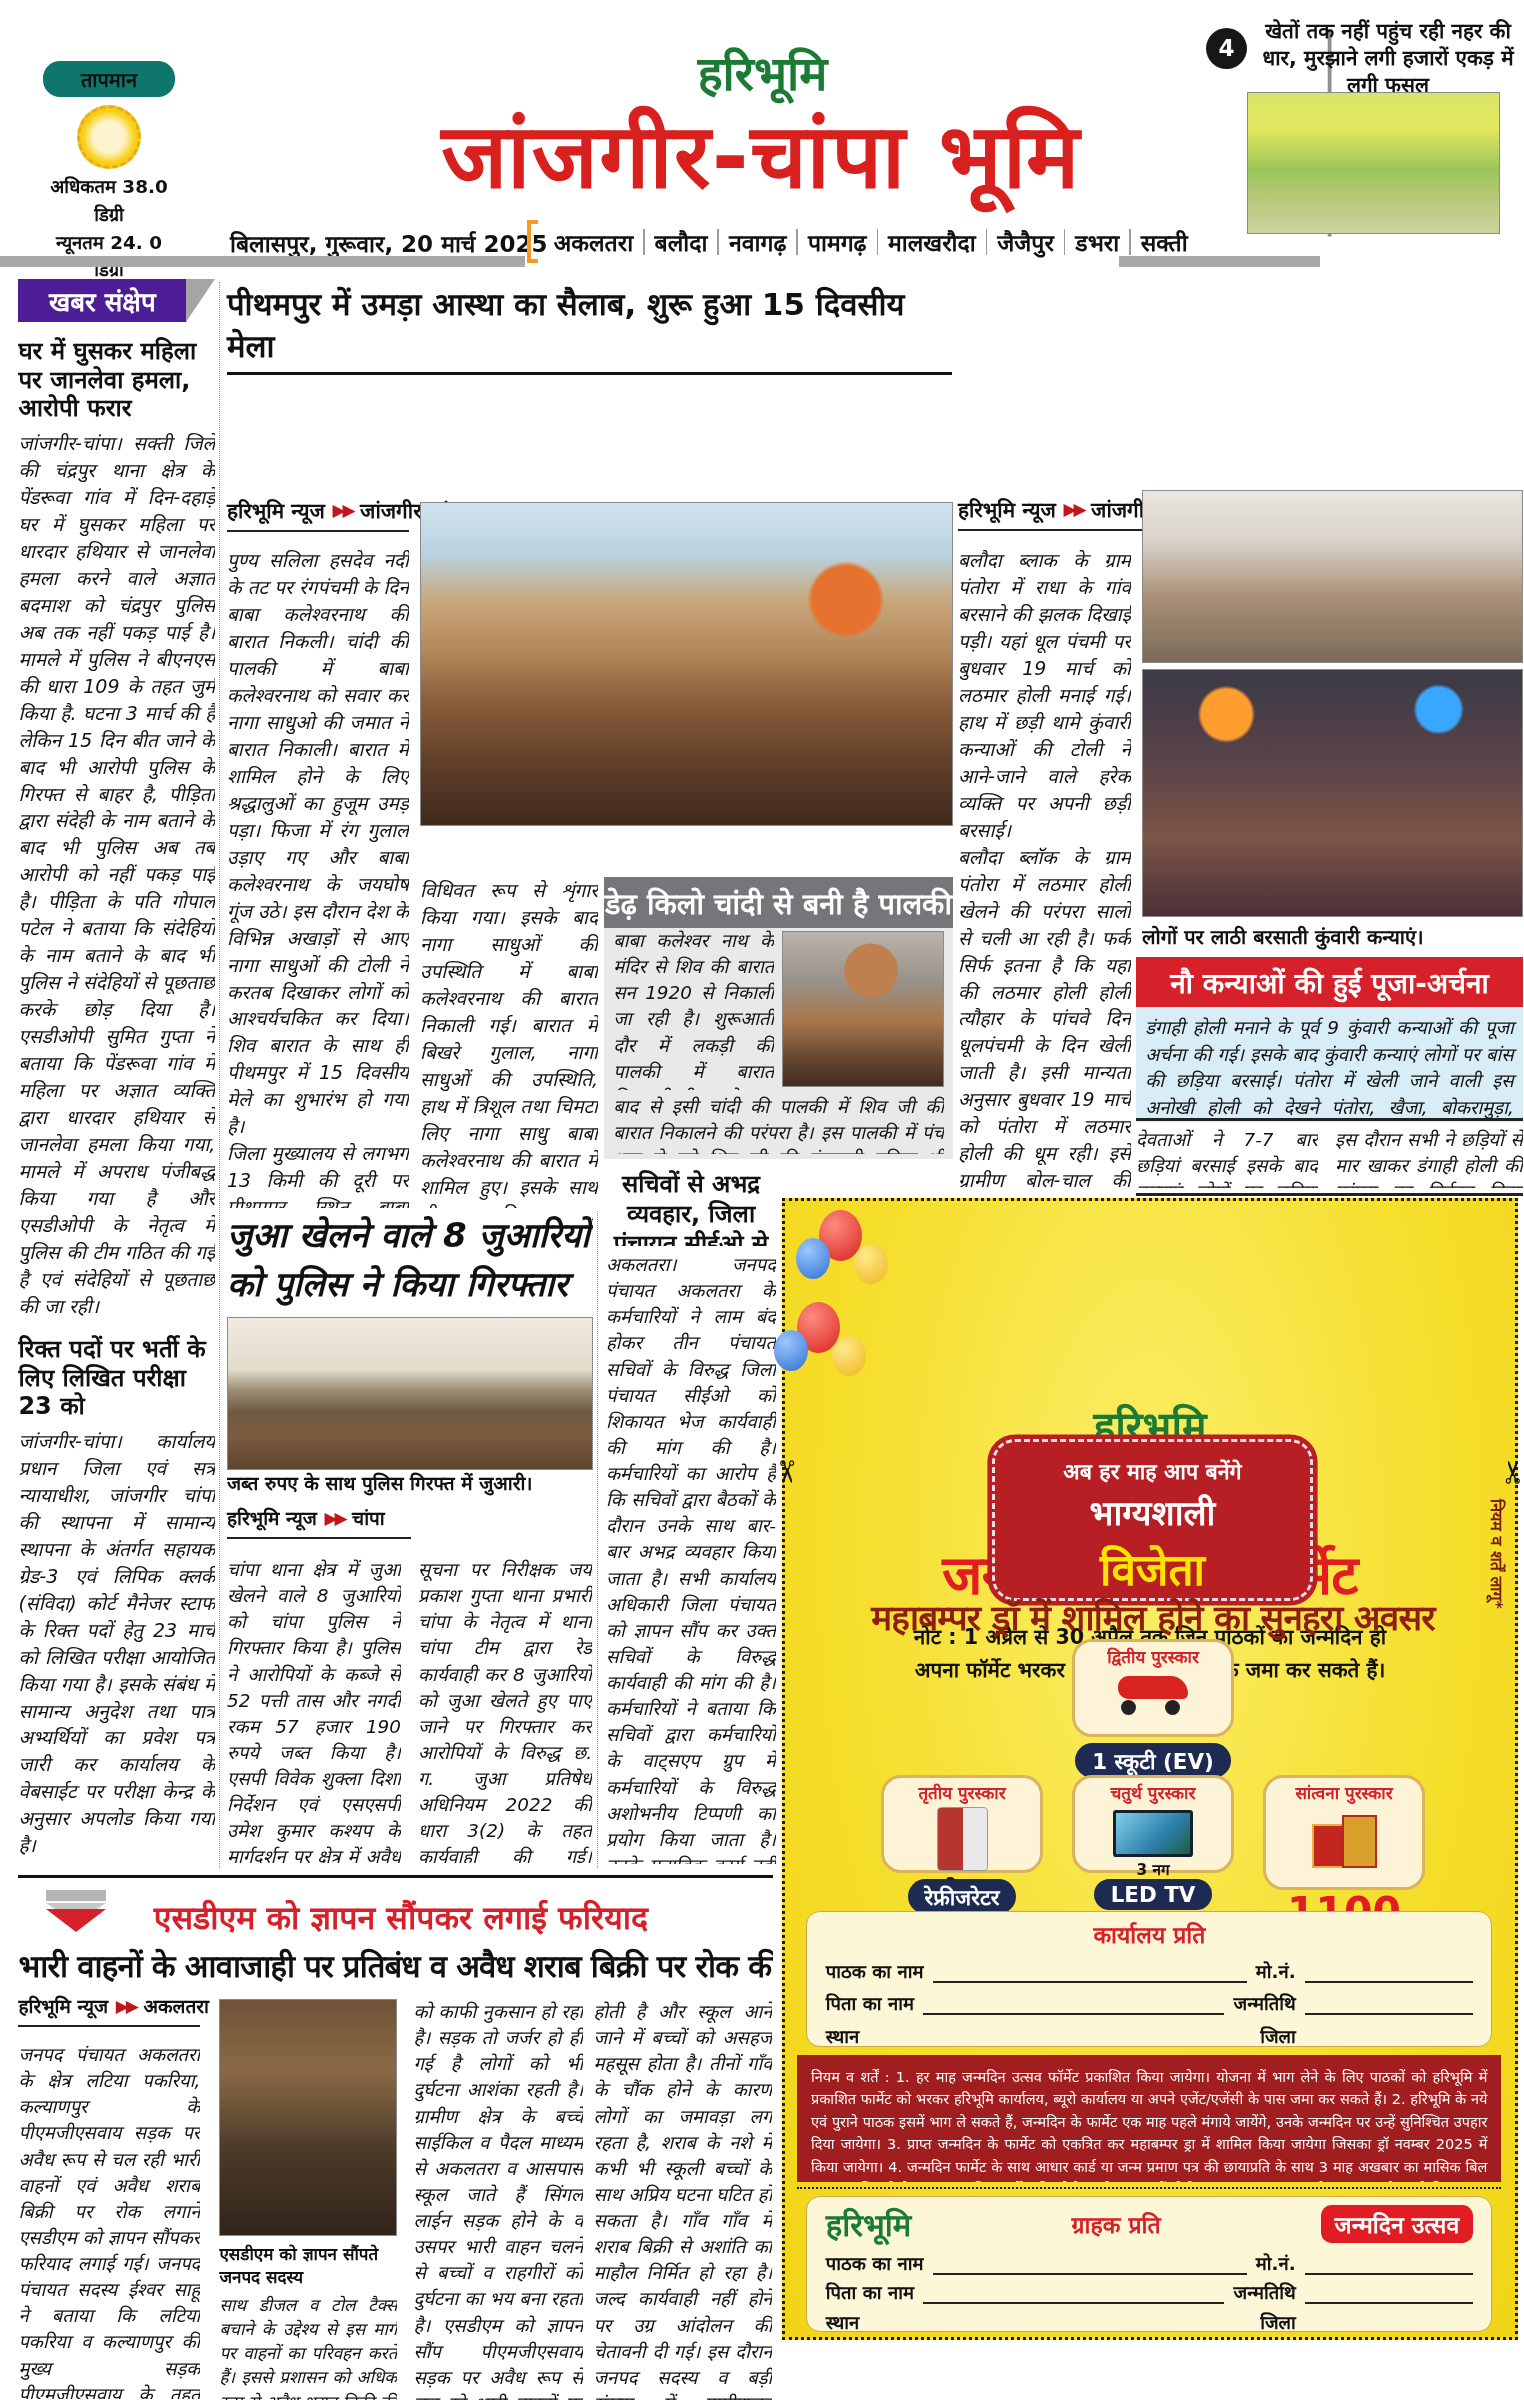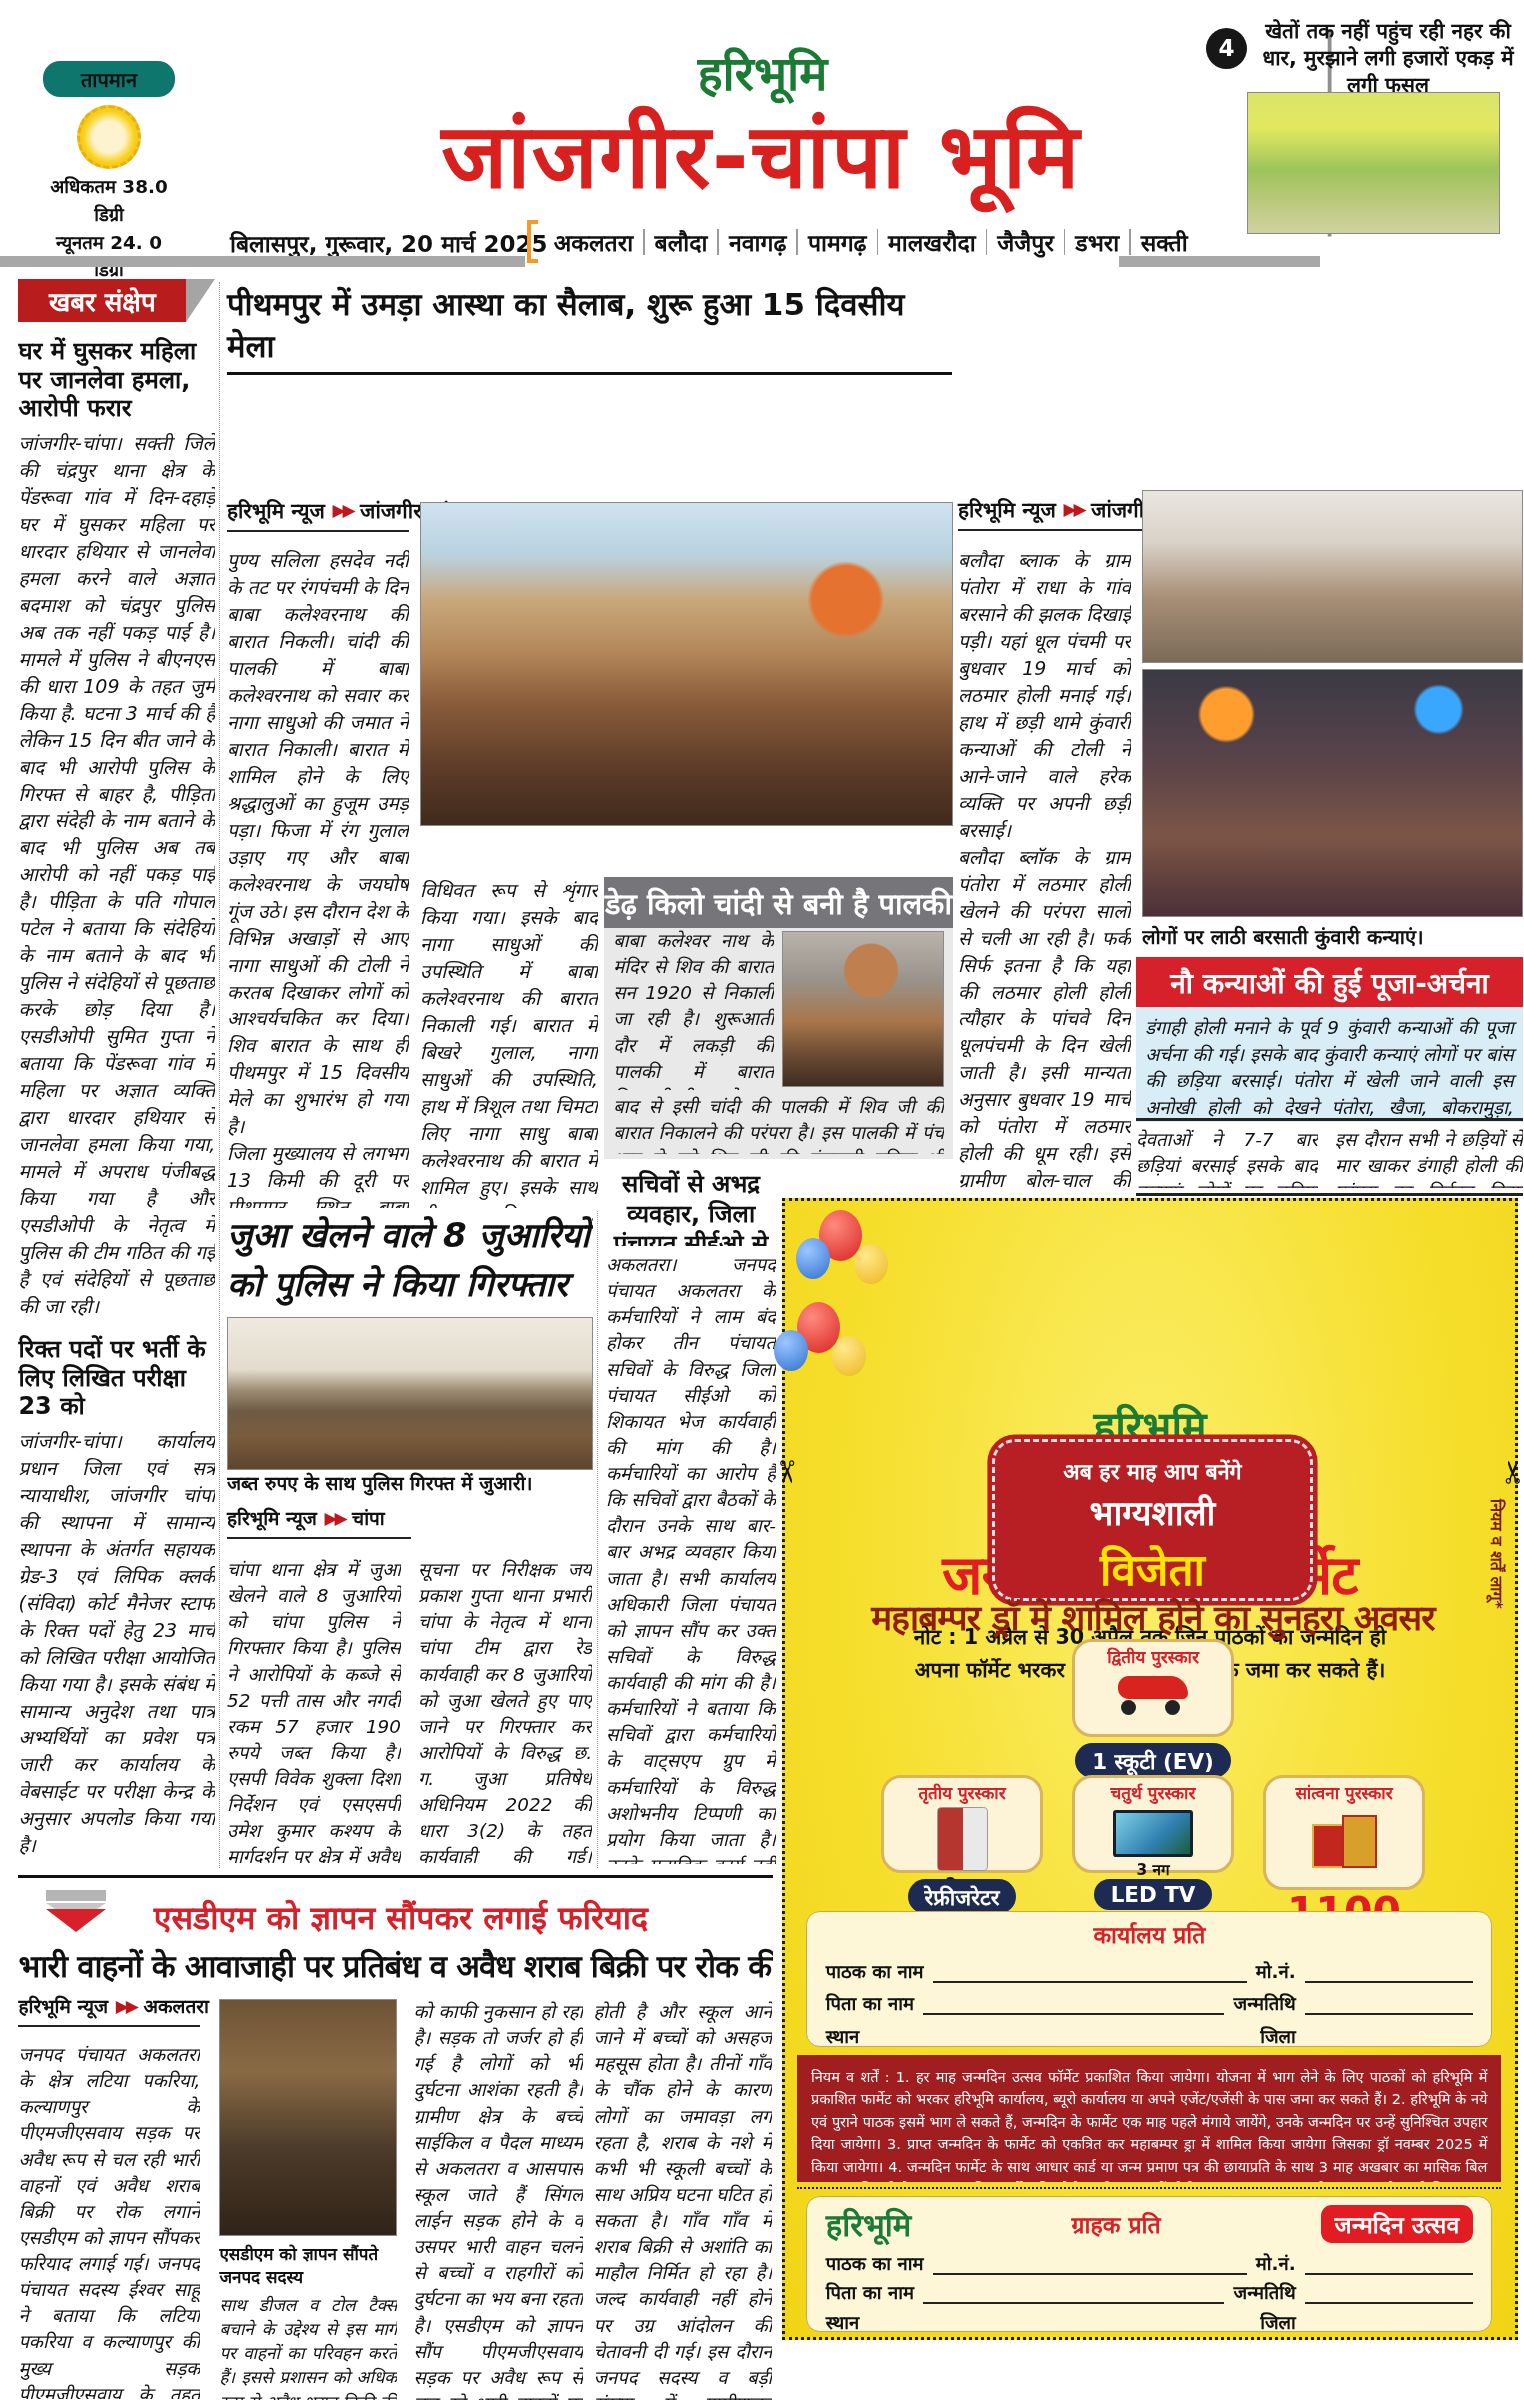--- a/index.html
+++ b/index.html
@@ -25,21 +25,21 @@
   .nav-strip .div { width:1.5px; height:26px; background:#9a9a9a; }
   .nav-bracket { width:10.7px; height:43px; border-left:4.6px solid #f59a23; border-top:4.6px solid #f59a23; border-bottom:4.6px solid #f59a23; margin-right:6.1px; }
   .graybar { background:#a8a8a8; height:10.7px; }
   .pageno { width:41px; height:41px; border-radius:50%; background:#171717; color:#fff; font-size:23px; font-weight:bold;
             display:flex; align-items:center; justify-content:center; }
   .photo { border:0.8px solid #8a8a8a; }
   .photo-field { background:linear-gradient(180deg,#d9e46a 0%,#e3e85f 25%,#9cc45a 55%,#b8c878 75%,#cfd3a0 100%); }
 
   
   .brief-banner { display:flex; height:43px; }
-  .brief-banner .bar { flex:1; background:#b91c1c; color:#fff; font-size:26px; font-weight:bold; display:flex; align-items:center; justify-content:center; }
+  .brief-banner .bar { flex:1; background:#4c1d95; color:#fff; font-size:26px; font-weight:bold; display:flex; align-items:center; justify-content:center; }
   .brief-banner .fold { width:0; height:0; border-top:43px solid #a5a5a5; border-right:29px solid transparent; }
   .brief-h { font-size:24px; font-weight:bold; line-height:1.18; margin:15.3px 0 7.7px; }
   .brief-b { font-size:19px; line-height:1.42; }
   .vsep { border-left:1.5px dotted #9a9a9a; }
 
   
   .byline { display:flex; align-items:center; gap:7.7px; font-weight:bold; font-size:20.7px;
             border-bottom:2.3px solid #222; padding-bottom:6.1px; white-space:nowrap; }
   .byline .arr { color:#c0161c; font-size:17px; letter-spacing:-3.1px; }
   .kicker { display:inline-block; font-size:31px; font-weight:bold; border-bottom:3.1px solid #111; padding-bottom:6.1px; }

